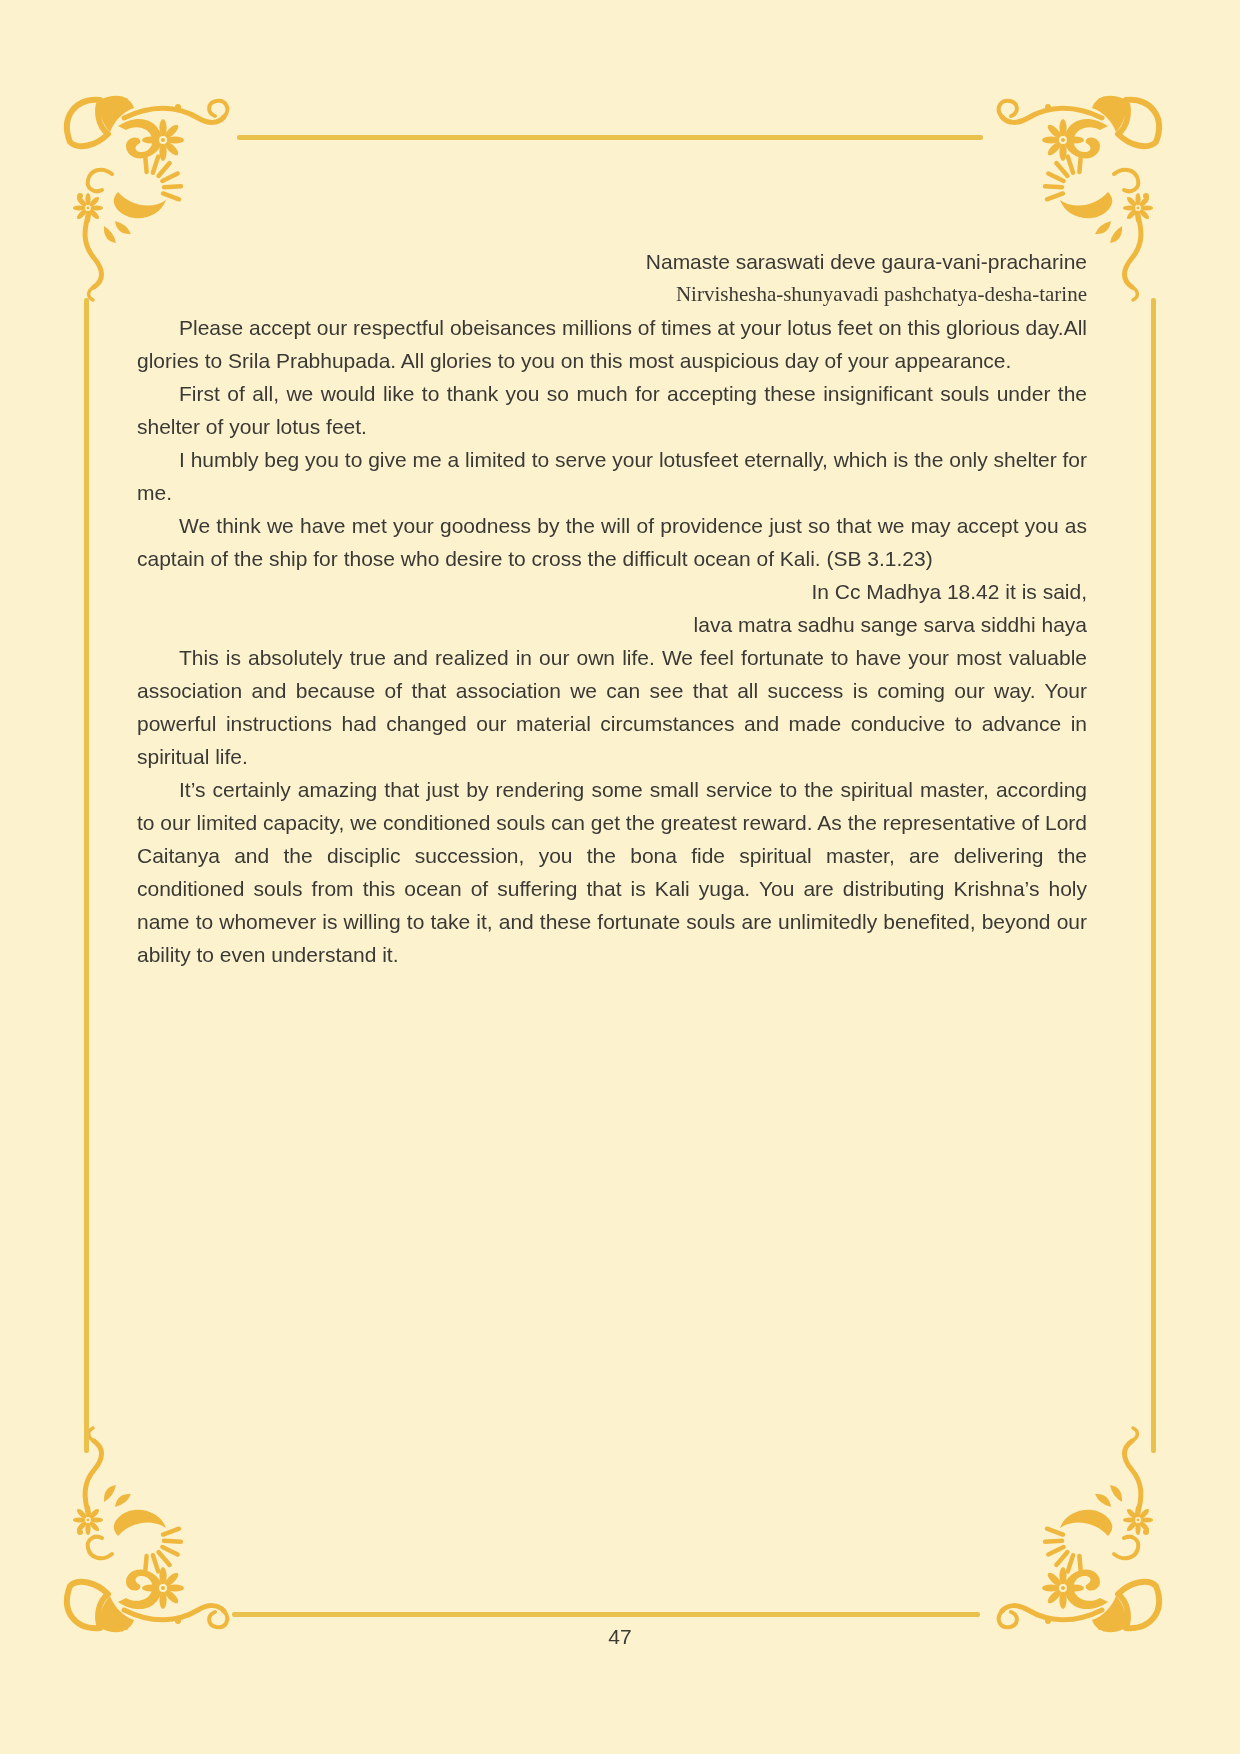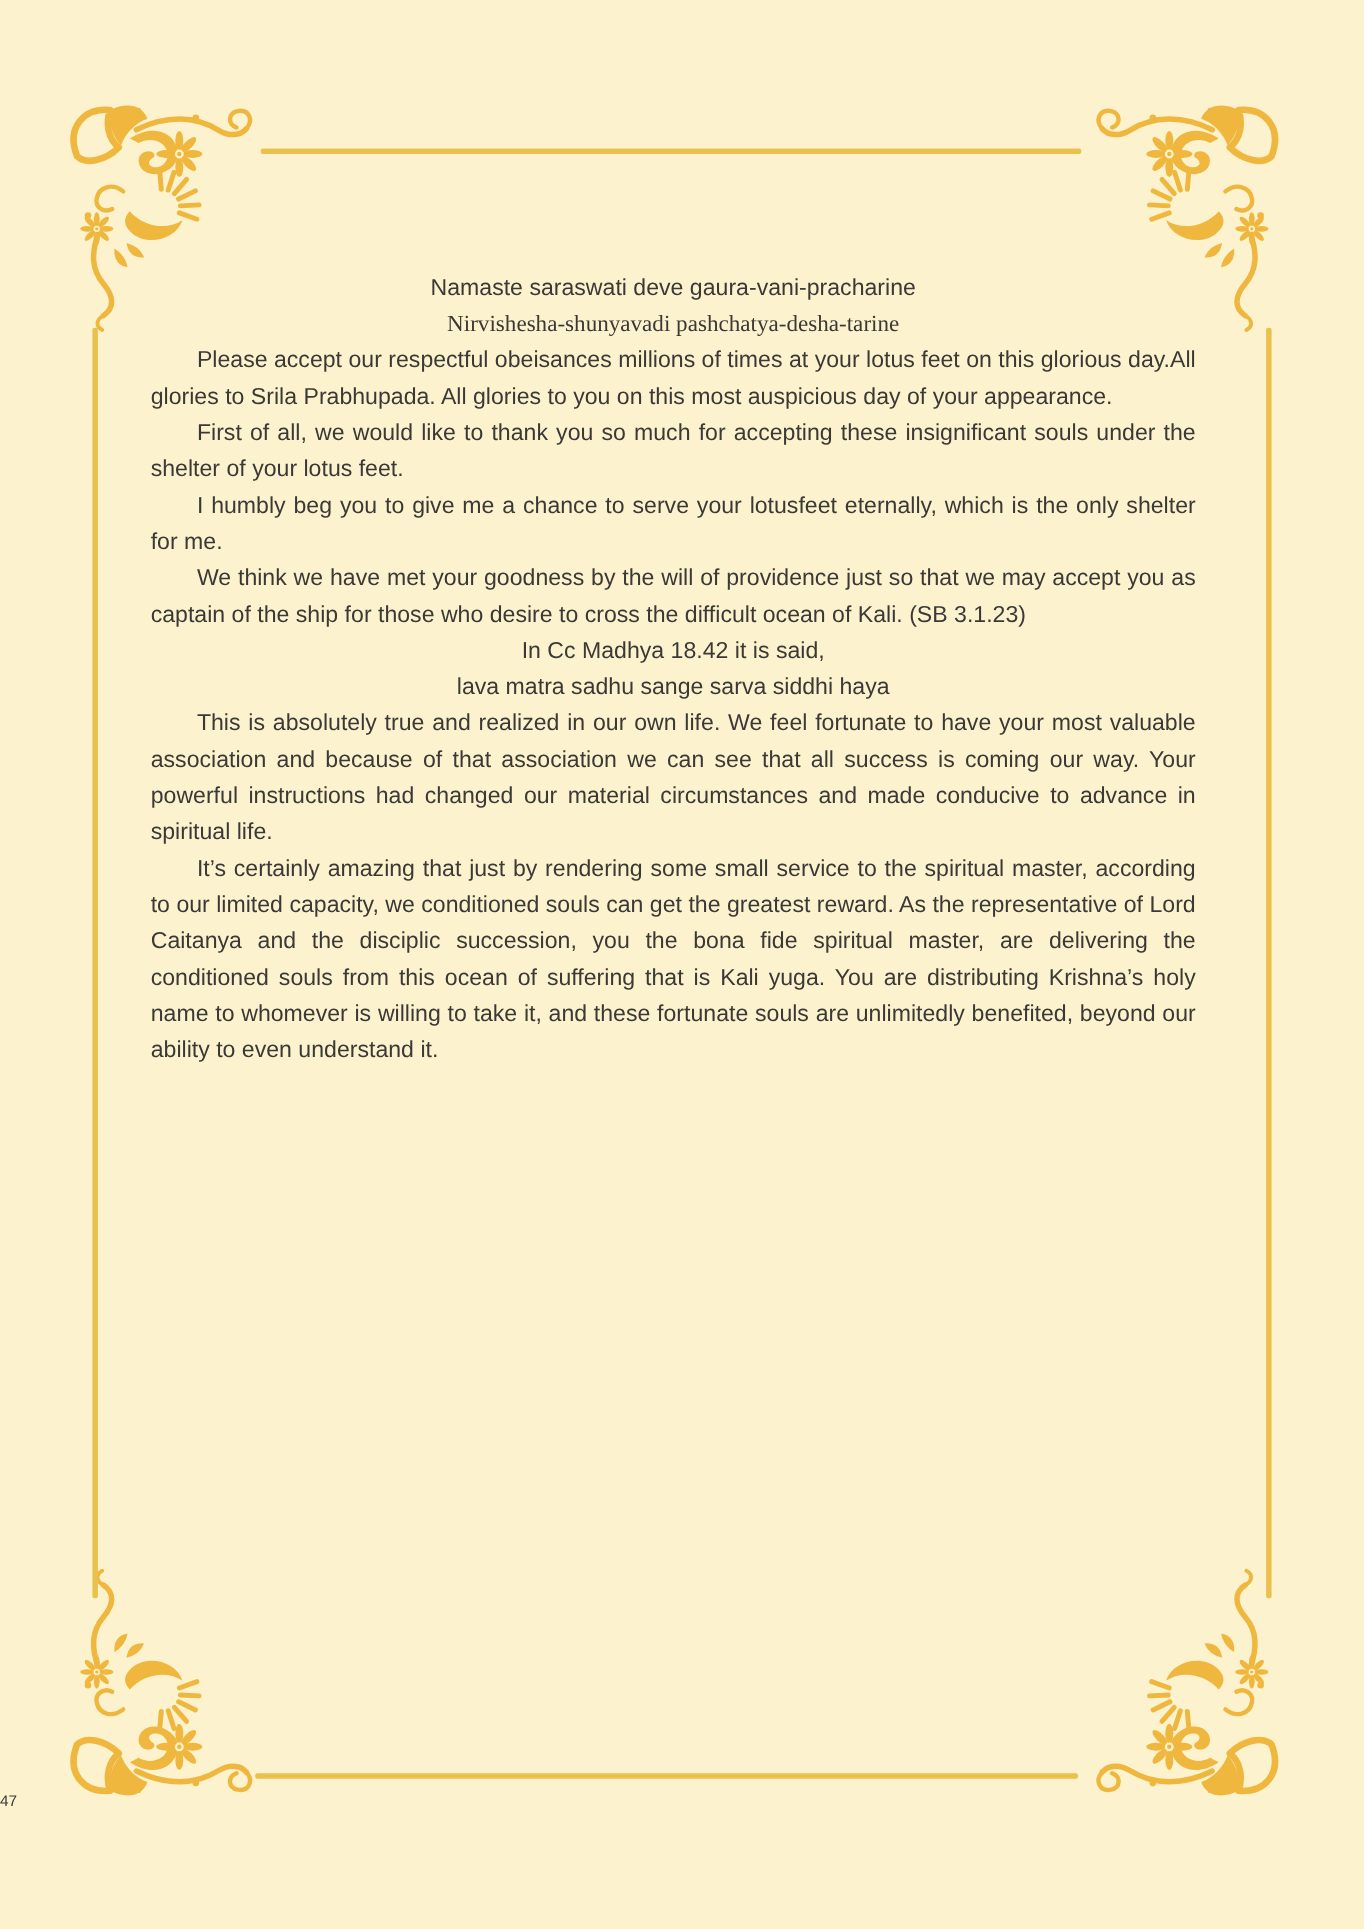--- a/index.html
+++ b/index.html
@@ -32,28 +32,28 @@
   .corner.bl{left:60px;top:1434px;transform:scaleY(-1);}
   .corner.br{left:990px;top:1434px;transform:scale(-1,-1);}
   .defs-holder{position:absolute;width:0;height:0;overflow:hidden;}
   
   .content{
     position:absolute;left:137px;top:245px;width:950px;
     font-size:21px;line-height:33px;
   }
   .content p{margin:0;}
   .para{text-align:justify;text-indent:42px;}
-  .verse{text-align:center;text-indent:0;}
+  .verse{text-align:right;text-indent:0;}
   .mt15{margin-top:15px;font-family:Liberation Serif, serif;} .mt85{margin-top:85px;} .mt14{margin-top:14px;}
   .mt21{margin-top:21px;} .mt17{margin-top:17px;} .mt49{margin-top:49px;}
   .mt19{margin-top:19px;}
   
   .page-number{
     position:absolute;left:0;top:1625px;width:1240px;
-    text-align:left;font-size:14px;line-height:24px;color:var(--ink);
+    text-align:center;font-size:21px;line-height:24px;color:var(--ink);
   }
 </style>
 </head>
 <body>
 
 <div class="page">
 
   <svg class="defs-holder" aria-hidden="true">
     <defs>
       <g id="flourish">
@@ -146,21 +146,21 @@
   <div class="rule h rule-top"></div>
   <div class="rule h rule-bottom"></div>
   <div class="rule v rule-left"></div>
   <div class="rule v rule-right"></div>
 
   <main class="content">
     <p class="verse">Namaste saraswati deve gaura-vani-pracharine</p>
     <p class="verse mt15">Nirvishesha-shunyavadi pashchatya-desha-tarine</p>
     <p class="para mt85">Please accept our respectful obeisances millions of times at your lotus feet on this glorious day.All glories to Srila Prabhupada. All glories to you on this most auspicious day of your appearance.</p>
     <p class="para mt14">First of all, we would like to thank you so much for accepting these insignificant souls under the shelter of your lotus feet.</p>
-    <p class="para mt21">I humbly beg you to give me a chance to serve your lotusfeet eternally, which is the only shelter for me.</p>
+    <p class="para mt21">I humbly beg you to give me a limited to serve your lotusfeet eternally, which is the only shelter for me.</p>
     <p class="para mt17">We think we have met your goodness by the will of providence just so that we may accept you as captain of the ship for those who desire to cross the difficult ocean of Kali. (SB 3.1.23)</p>
     <p class="verse mt49">In Cc Madhya 18.42 it is said,</p>
     <p class="verse mt17">lava matra sadhu sange sarva siddhi haya</p>
     <p class="para mt19">This is absolutely true and realized in our own life. We feel fortunate to have your most valuable association and because of that association we can see that all success is coming our way. Your powerful instructions had changed our material circumstances and made conducive to advance in spiritual life.</p>
     <p class="para mt14">It’s certainly amazing that just by rendering some small service to the spiritual master, according to our limited capacity, we conditioned souls can get the greatest reward. As the representative of Lord Caitanya and the disciplic succession, you the bona fide spiritual master, are delivering the conditioned souls from this ocean of suffering that is Kali yuga. You are distributing Krishna’s holy name to whomever is willing to take it, and these fortunate souls are unlimitedly benefited, beyond our ability to even understand it.</p>
   </main>
 
   <div class="page-number">47</div>
 
 </div>

